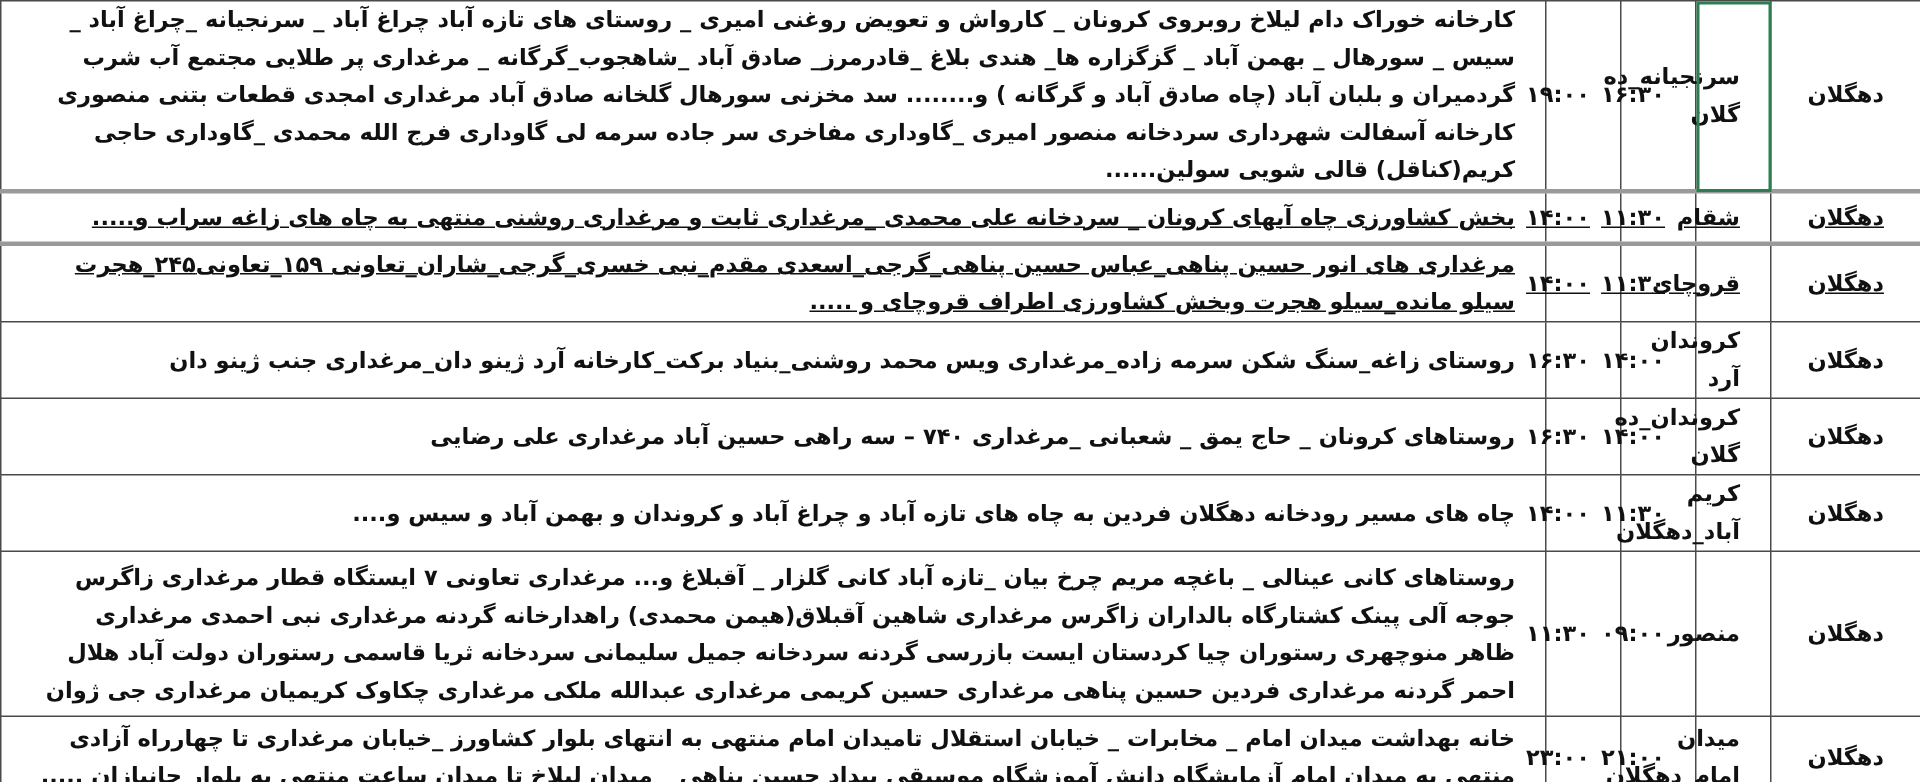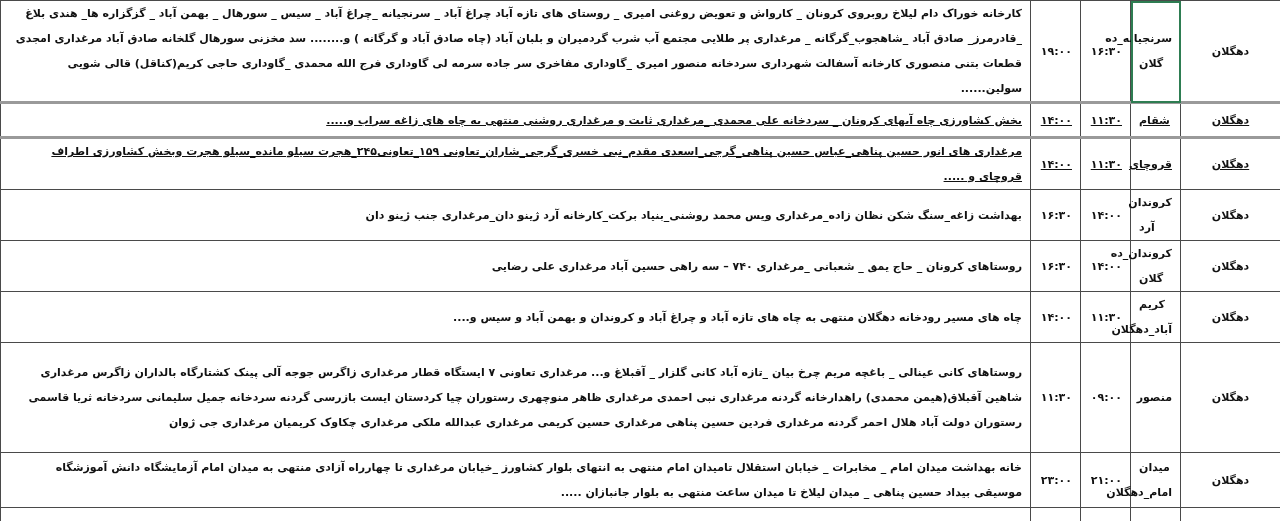--- a/index.html
+++ b/index.html
@@ -5,22 +5,22 @@
   html, body { margin:0; padding:0; background:#ffffff; }
   body { width:1280px; height:521px; overflow:hidden; font-family:"DejaVu Sans", sans-serif; }
   table.sheet {
     position:absolute; left:0; top:0;
     width:1280px; border-collapse:collapse; table-layout:fixed;
     direction:rtl;
   }
   table.sheet td {
     border:1px solid #4a4a4a;
     font-weight:bold; color:#111;
-    font-size:11px; line-height:25px;
-    padding:0 8px; vertical-align:middle;
+    font-size:15px; line-height:25px;
+    padding:0 20px; vertical-align:middle;
   }
   td.city { text-align:center; font-size:12.5px;margin-top:32px; }
   td.area { text-align:left; line-height:19px; font-size:12px; padding:0 4px; }
   td.area.selected { outline:2px solid #2e7d52; outline-offset:-2px; }
   td.time { text-align:right; font-size:12px; padding:0 2px; }
   td.desc { text-align:right; }
   tr.r0 { height:90px; } tr.r1 { height:35px; } tr.r2 { height:40px; }
   tr.r3 { height:33px; } tr.r4 { height:47px; } tr.r5 { height:45px; }
   tr.r6 { height:110px; } tr.r7 { height:55px; } tr.r8 { height:66px; }
   tr.thick td { border-top:3px solid #9a9a9a;text-decoration:underline; }
@@ -56,35 +56,35 @@
       <td class="area">قروچای</td>
       <td class="time">۱۱:۳۰</td>
       <td class="time">۱۴:۰۰</td>
       <td class="desc">مرغداری های انور حسین پناهی_عباس حسین پناهی_گرجی_اسعدی مقدم_نبی خسری_گرجی_شاران_تعاونی ۱۵۹_تعاونی۲۴۵_هجرت سیلو مانده_سیلو هجرت وبخش کشاورزی اطراف قروچای و .....</td>
     </tr>
     <tr class="r3">
       <td class="city">دهگلان</td>
       <td class="area">کروندان آرد</td>
       <td class="time">۱۴:۰۰</td>
       <td class="time">۱۶:۳۰</td>
-      <td class="desc">بهداشت زاغه_سنگ شکن نظان زاده_مرغداری ویس محمد روشنی_بنیاد برکت_کارخانه آرد ژینو دان_مرغداری جنب ژینو دان</td>
+      <td class="desc">روستای زاغه_سنگ شکن سرمه زاده_مرغداری ویس محمد روشنی_بنیاد برکت_کارخانه آرد ژینو دان_مرغداری جنب ژینو دان</td>
     </tr>
     <tr class="r4">
       <td class="city">دهگلان</td>
       <td class="area">کروندان_ده گلان</td>
       <td class="time">۱۴:۰۰</td>
       <td class="time">۱۶:۳۰</td>
       <td class="desc">روستاهای کرونان _ حاج یمق  _ شعبانی _مرغداری ۷۴۰ – سه راهی حسین آباد مرغداری علی رضایی</td>
     </tr>
     <tr class="r5">
       <td class="city">دهگلان</td>
       <td class="area">کریم آباد_دهگلان</td>
       <td class="time">۱۱:۳۰</td>
       <td class="time">۱۴:۰۰</td>
-      <td class="desc">چاه های مسیر رودخانه دهگلان منتهی به چاه های تازه آباد و چراغ آباد و کروندان و بهمن آباد و سیس و....</td>
+      <td class="desc">چاه های مسیر رودخانه دهگلان فردین به چاه های تازه آباد و چراغ آباد و کروندان و بهمن آباد و سیس و....</td>
     </tr>
     <tr class="r6">
       <td class="city">دهگلان</td>
       <td class="area">منصور</td>
       <td class="time">۰۹:۰۰</td>
       <td class="time">۱۱:۳۰</td>
       <td class="desc">روستاهای کانی عینالی _ باغچه مریم  چرخ بیان _تازه آباد کانی گلزار _ آقبلاغ و... مرغداری تعاونی ۷  ایستگاه قطار مرغداری زاگرس جوجه آلی پینک کشتارگاه بالداران زاگرس مرغداری شاهین آقبلاق(هیمن محمدی) راهدارخانه گردنه  مرغداری نبی احمدی مرغداری ظاهر  منوچهری رستوران چیا کردستان ایست بازرسی گردنه سردخانه جمیل سلیمانی سردخانه ثریا قاسمی رستوران دولت آباد هلال احمر گردنه مرغداری فردین حسین پناهی مرغداری حسین کریمی مرغداری عبدالله ملکی مرغداری چکاوک کریمیان مرغداری جی ژوان</td>
     </tr>
     <tr class="r7">
       <td class="city">دهگلان</td>

